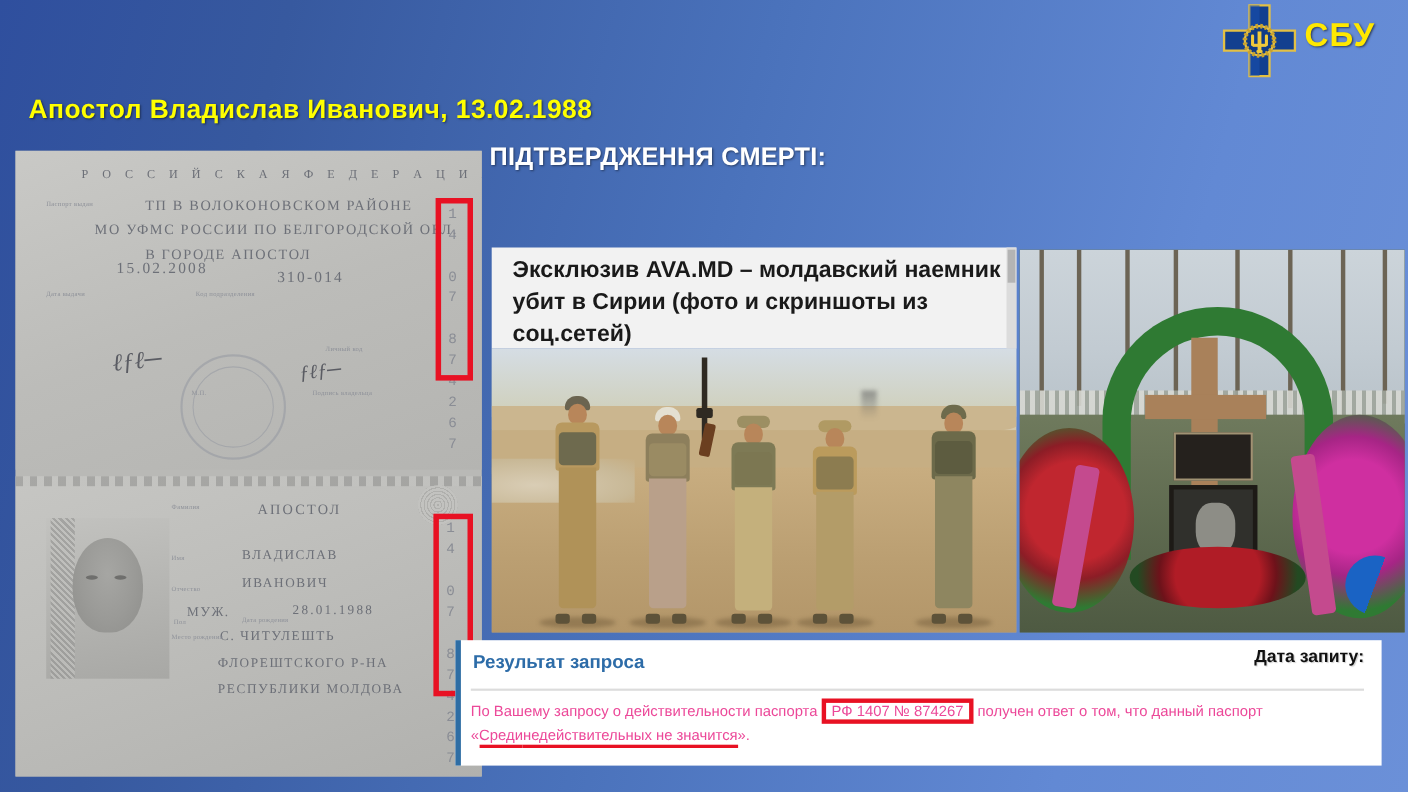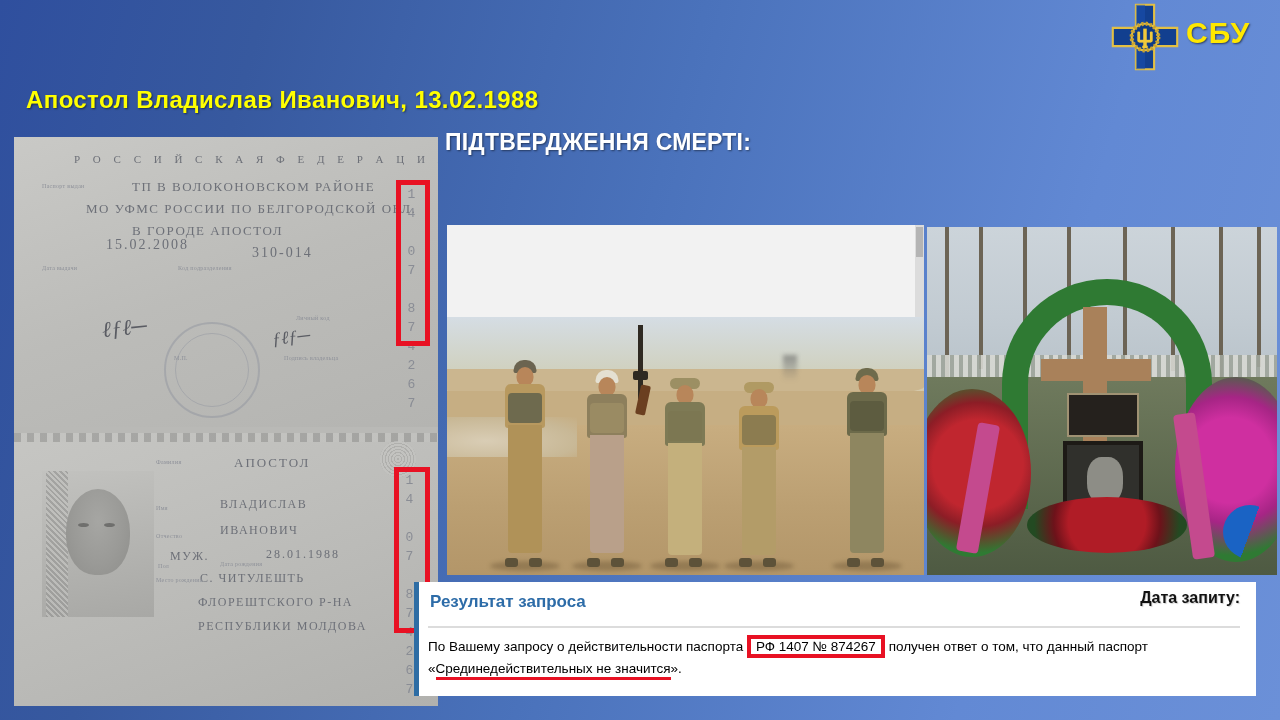--- a/index.html
+++ b/index.html
@@ -170,21 +170,21 @@
   #result { position:absolute; left:414px; top:582px; width:842px; height:114px;
             background:#ffffff; }
   #res-accent { position:absolute; left:0; top:0; width:5px; height:114px; background:#2e6da4; }
   #res-title { position:absolute; left:16px; top:10px;
             color:#2d6ca8; font-weight:bold; font-size:17px; }
   #res-rule { position:absolute; left:14px; top:44px; width:812px; height:2px; background:#dcdcdc; }
   #res-date { position:absolute; right:16px; top:4px; text-align:right; width:260px;
             color:#111; font-weight:bold; font-size:16px; line-height:23px;
             text-shadow:1px 1px 1px rgba(0,0,0,.18); }
   #res-body { position:absolute; left:14px; top:54px; width:814px;
-            color:#000000; font-size:13.5px; line-height:22px; }
+            color:#ec4899; font-size:13.5px; line-height:22px; }
   .res-boxed { position:relative; border:4px solid #e81123; padding:0 5px; }
   .res-uline { border-bottom:3px solid #e81123; padding-bottom:1px; }
 </style>
 </head>
 <body>
 
 <div id="header">
   <div class="hdr-sub">Апостол Владислав Иванович, 13.02.1988</div>
 
   <div id="logo-wrap">
@@ -256,20 +256,21 @@
     <div class="pp-num" style="left:388px; top:40px;">14 07 874267</div>
   </div>
   <div class="redbox" style="left:380px; top:330px; width:36px; height:166px;"></div>
 </div>
 
 <div id="confirm">
   <div class="cf-line">ПІДТВЕРДЖЕННЯ СМЕРТІ:</div>
 </div>
 
 <div id="newsbox">
+  <div class="nb-txt">Эксклюзив AVA.MD – молдавский наемник убит в Сирии (фото и скриншоты из соц.сетей)</div>
   <div id="nb-scroll">
       <i></i>
     </div>
 </div>
 
 <div id="soldiers">
   <div class="sky"></div>
   <div class="dune d1"></div>
   <div class="dune d2"></div>
   <div class="ground"></div>

